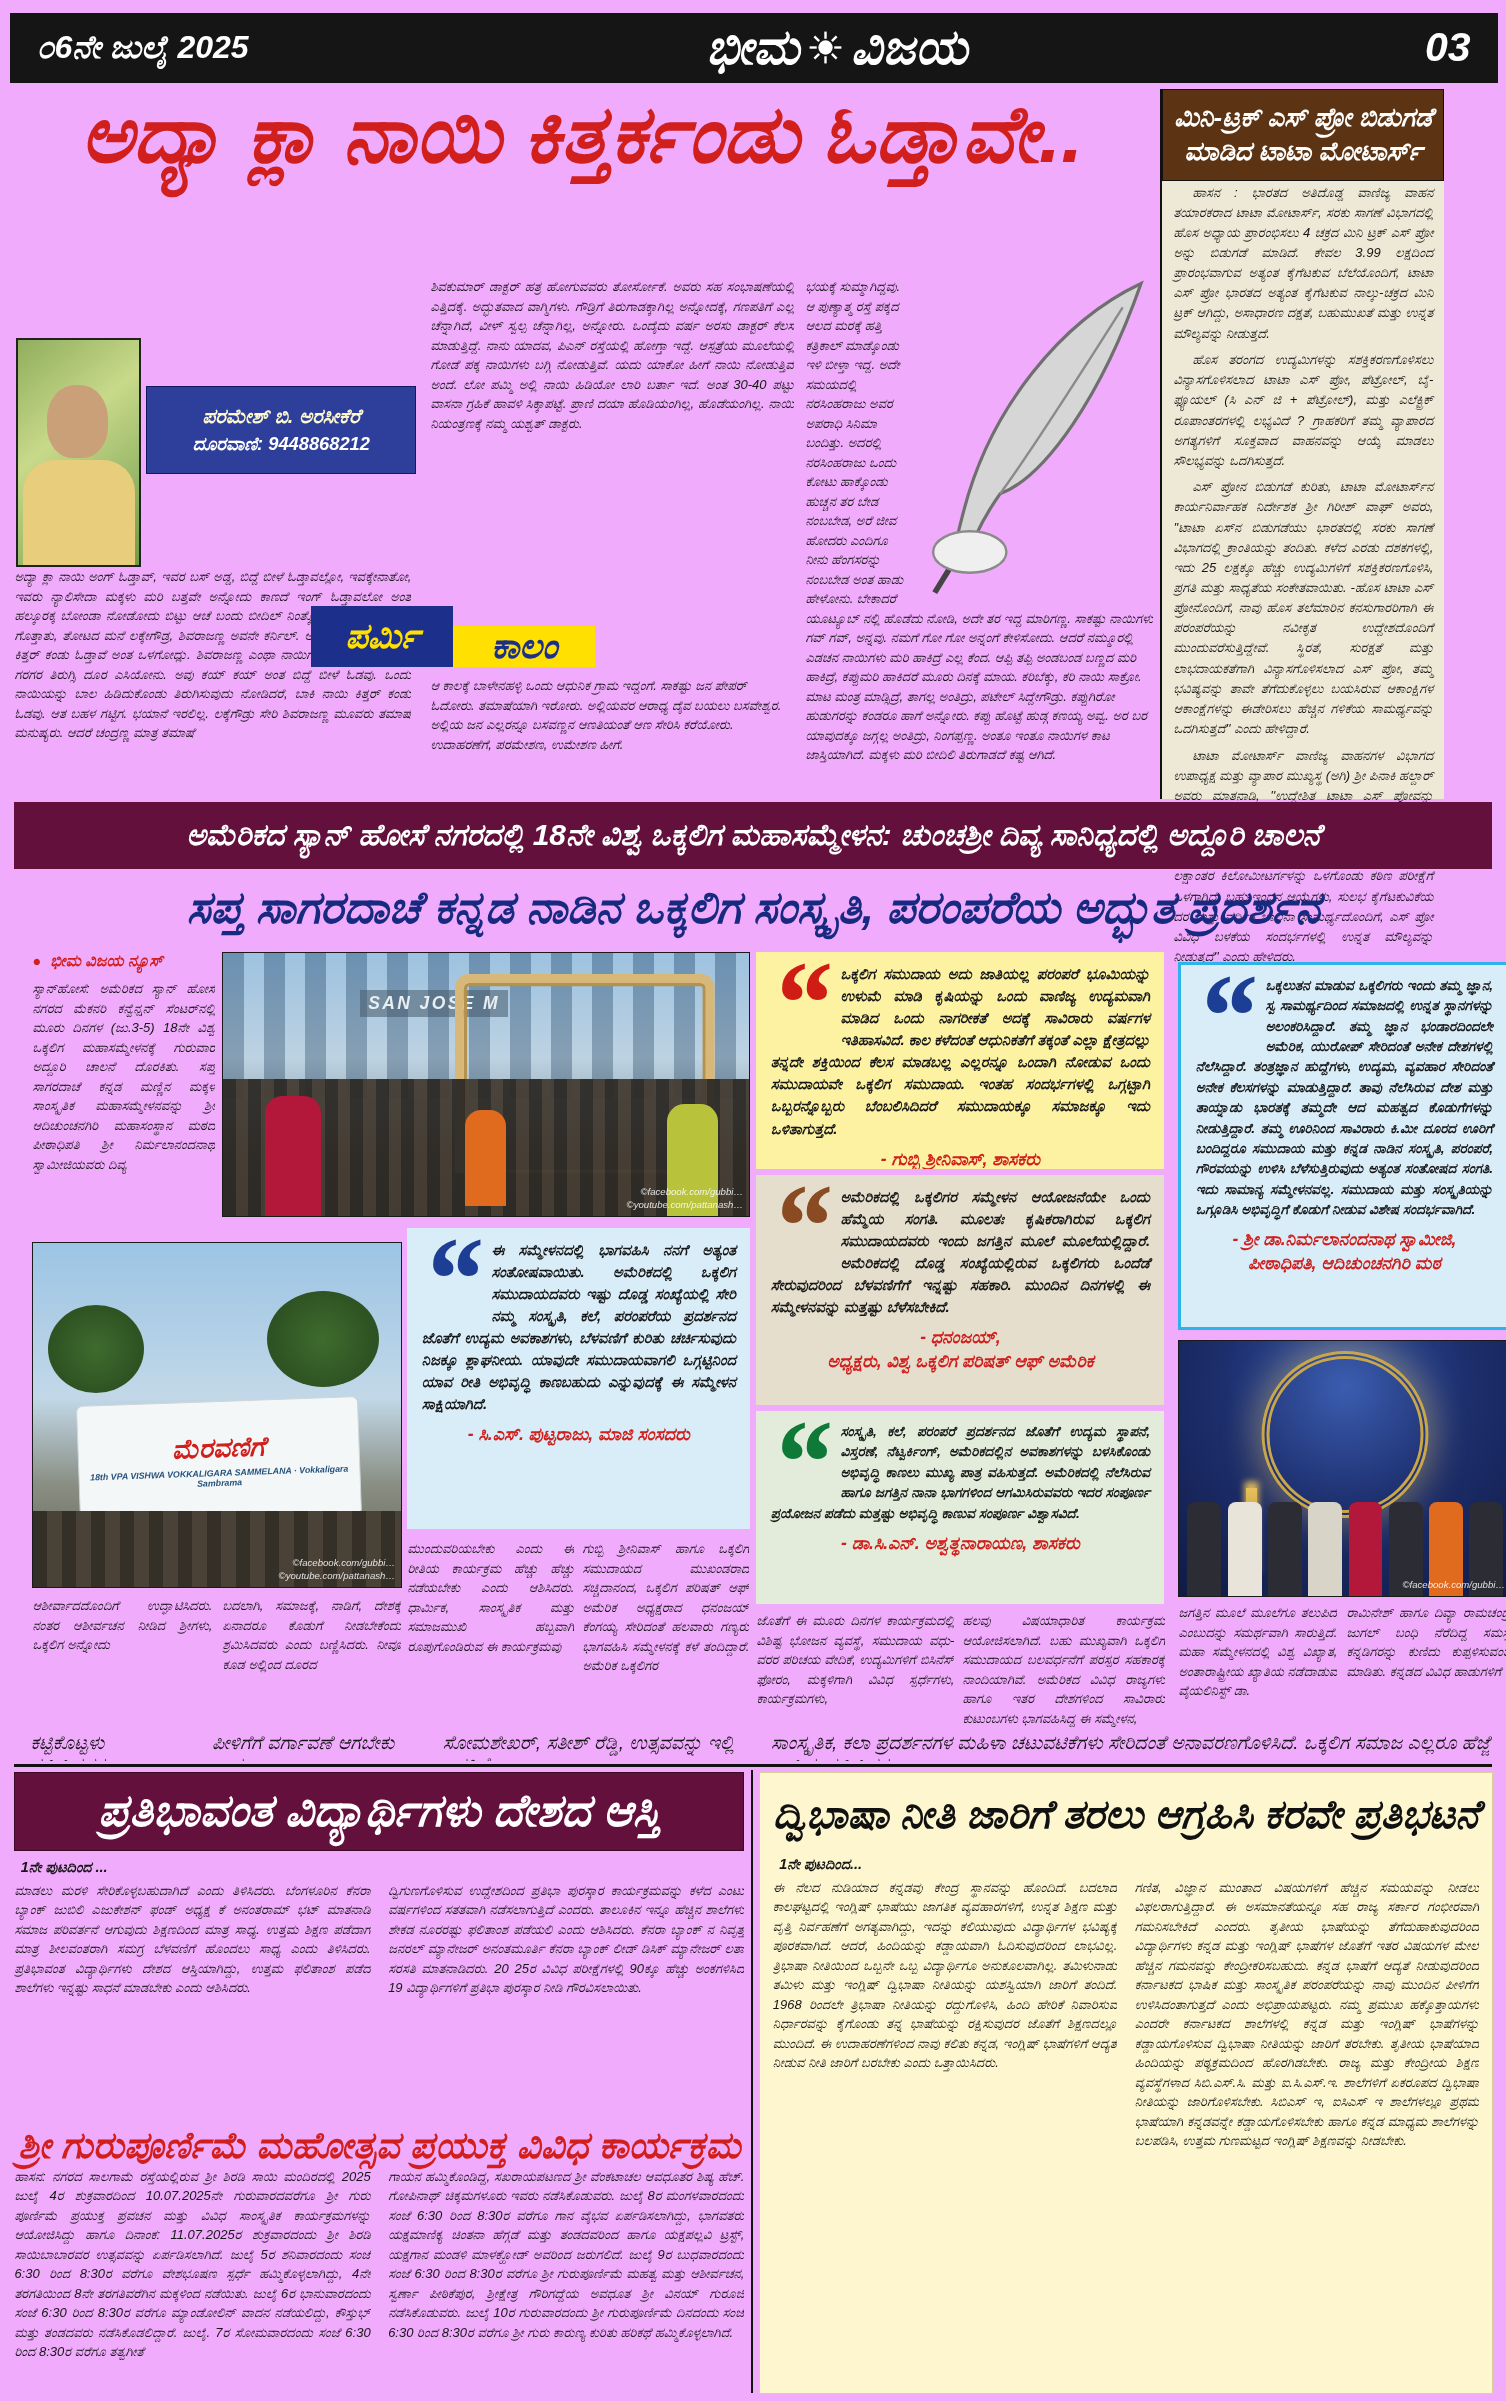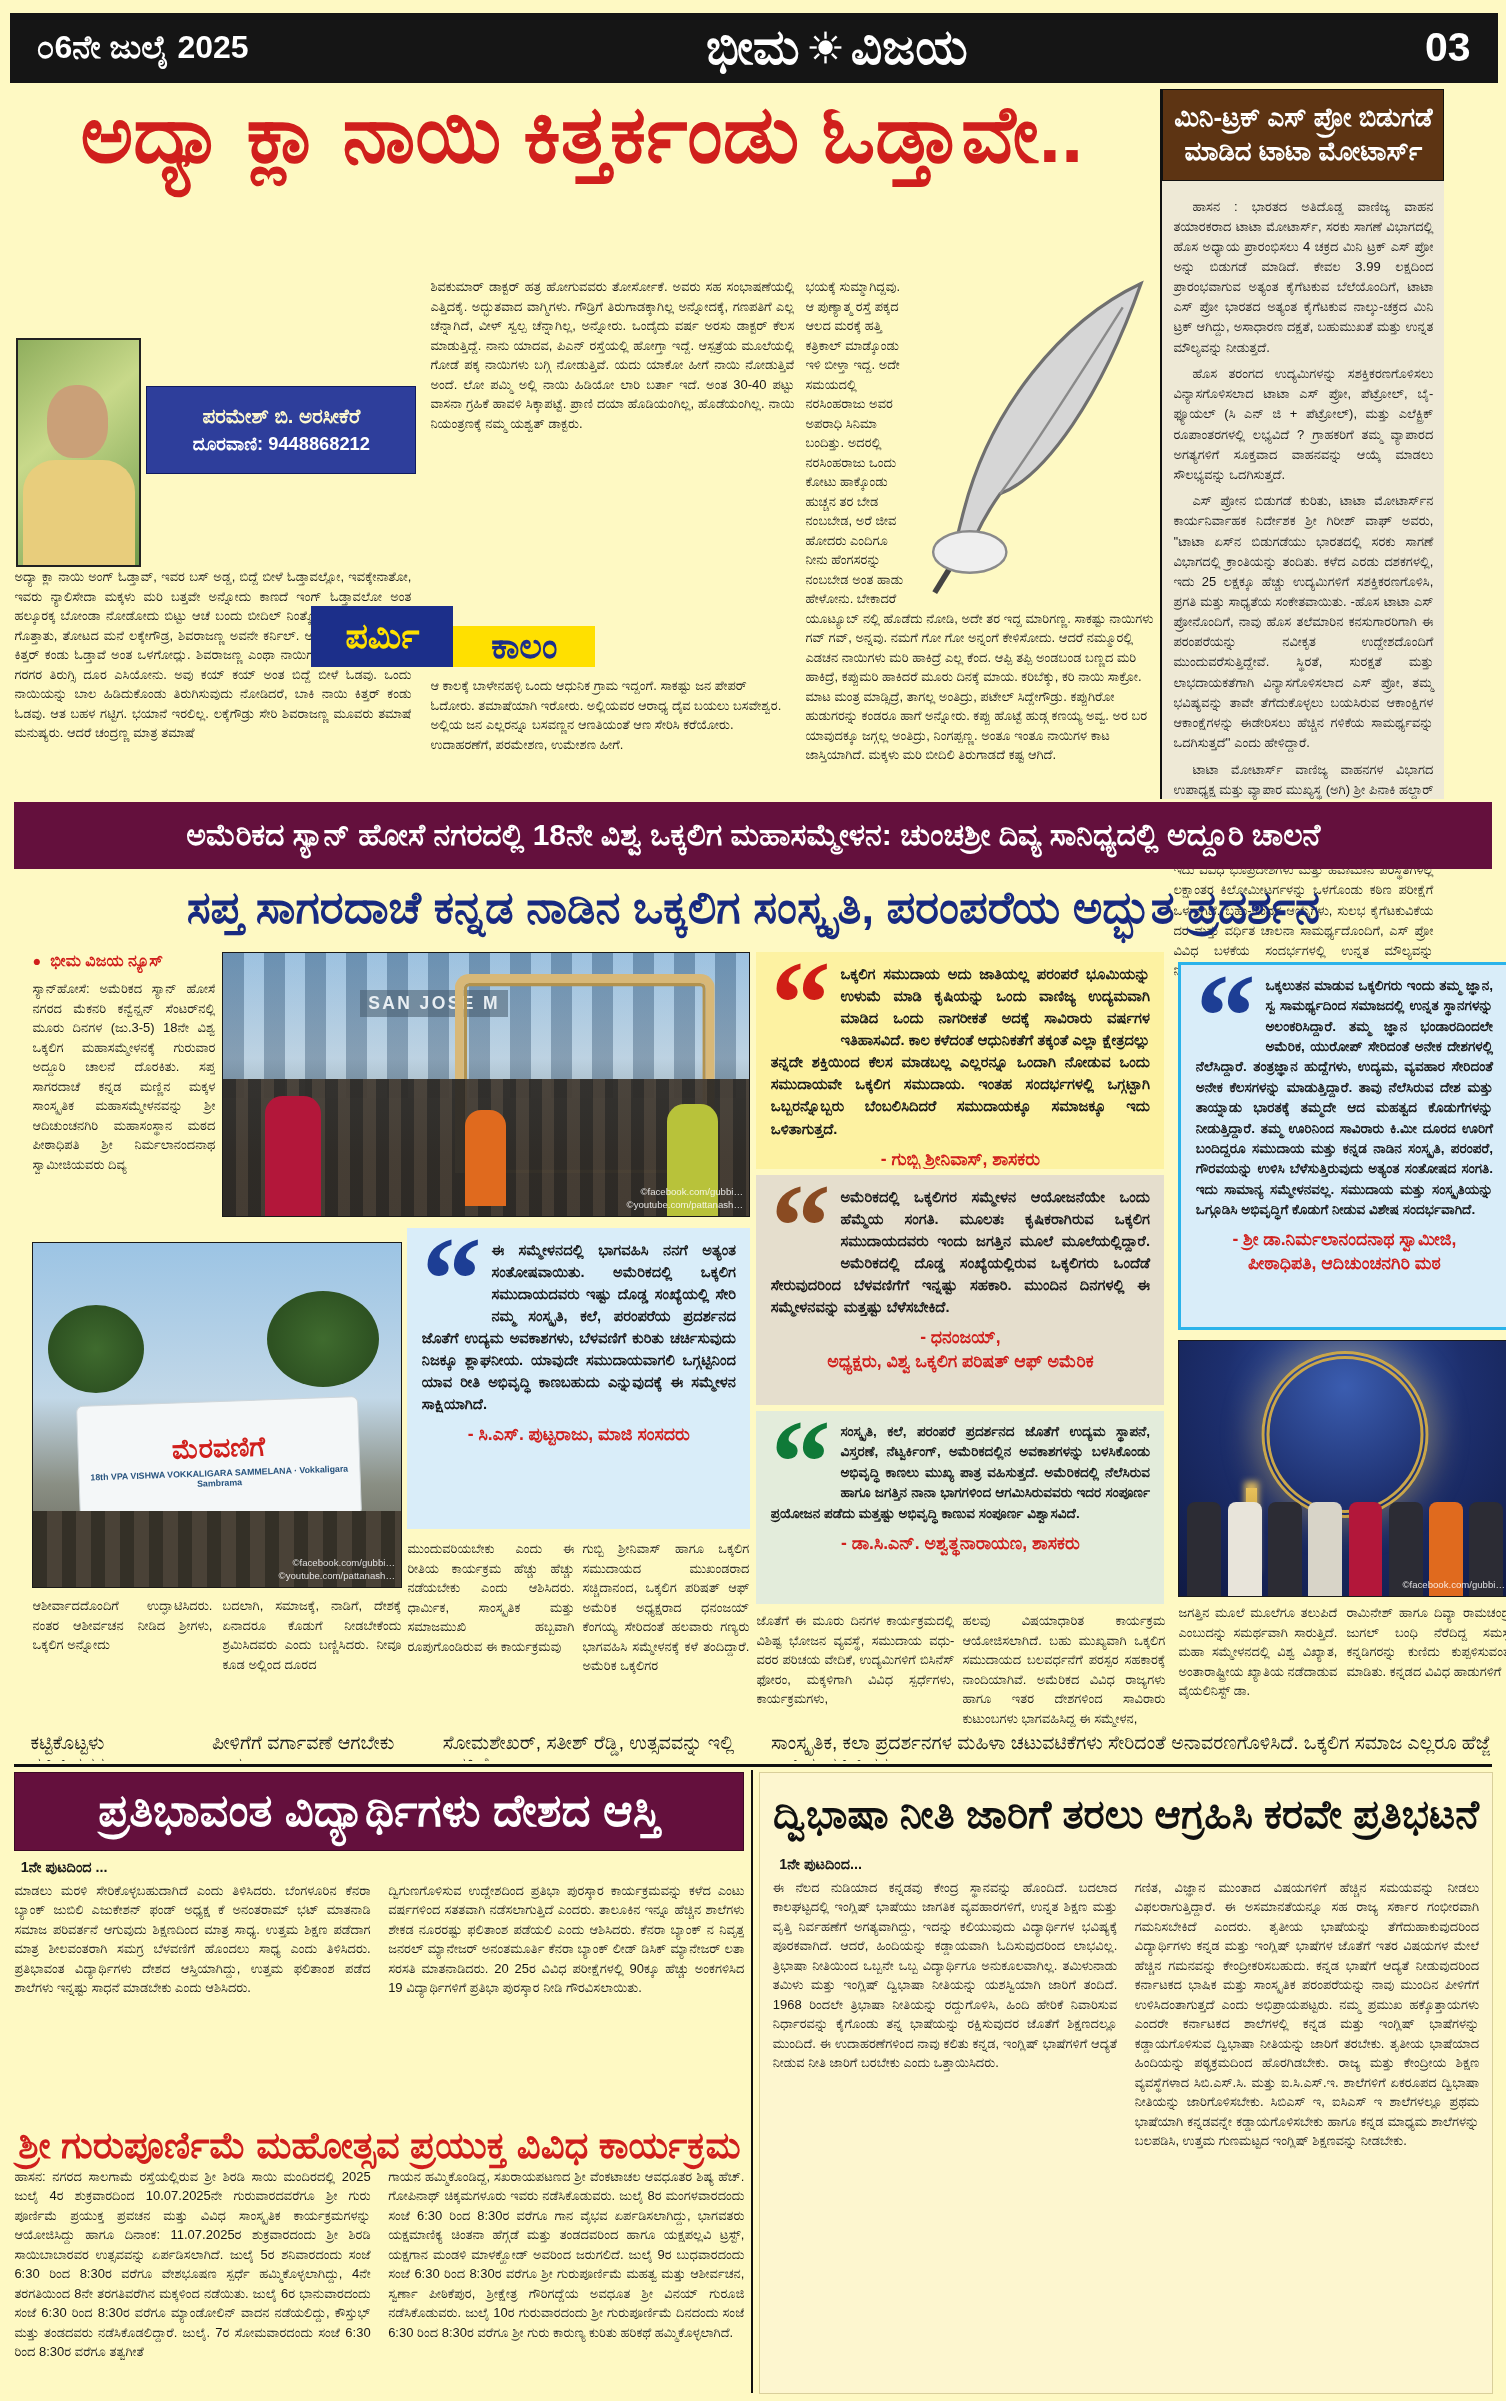--- a/index.html
+++ b/index.html
@@ -1,17 +1,17 @@
 <!DOCTYPE html>
 <html style="font-size:12.8px"><head>
 <meta charset="utf-8">
 <style>
   html,body{margin:0;padding:0;background:#e8e8e8;}
-  .page{position:relative;width:1507px;height:2401px;background:#fef9c3;margin:0 auto;
-        font-family:"Liberation Sans",sans-serif;color:#161616;overflow:hidden;}
+  .page{position:relative;width:1507px;height:2401px;background:#f0abfc;margin:0 auto;
+        font-family:"Liberation Sans",sans-serif;color:#161616;overflow:hidden;font-style:italic;}
   .jt{text-align:justify;}
   
   .topbar{position:absolute;left:9.6px;top:12.8px;width:1488px;height:70px;background:#151515;
           display:flex;align-items:center;justify-content:space-between;padding:0 27px;box-sizing:border-box;}
   .topbar .date{color:#fff;font-size:32px;font-weight:bold;}
   .masthead{color:#fff;font-size:49px;font-weight:800;display:flex;align-items:center;gap:8px;}
   .pagenum{color:#fff;font-size:41px;font-weight:bold;}
   
   .lead{position:absolute;left:14.4px;top:89px;width:1478px;height:711px;}
   .lead-head{position:absolute;left:0;top:6.4px;width:1135px;height:174px;color:#d01f1c;
@@ -27,21 +27,21 @@
   .lead-col{position:absolute;font-size:13px;line-height:1.5;}
   .badge{position:absolute;left:297px;top:517px;width:284px;height:61px;display:flex;}
   .badge .b1{flex:1;background:#1c2f8a;color:#ffe000;font-size:35px;font-weight:800;display:flex;align-items:center;justify-content:center;}
   .badge .b2{flex:1;background:#ffe000;color:#1c2f8a;font-size:35px;font-weight:800;display:flex;align-items:center;justify-content:center;margin-top:20px;}
   .quill{float:right;width:239px;height:319px;margin:0 0 6.4px 11px;}
   
   .sidebar{position:absolute;left:1146px;top:0;width:284px;height:710px;border-left:2.4px solid #111;
            background:#eee9d6;box-sizing:border-box;}
   .sidebar-head{background:#5d3413;border:1.6px solid #111;color:#fff;font-size:26px;font-weight:800;
            text-align:center;padding:11px 6.4px;line-height:1.3;}
-  .sidebar-body{padding:16px 11px;font-size:13px;line-height:1.55;}
+  .sidebar-body{padding:2px 11px;font-size:13px;line-height:1.55;}
   .sidebar-body p{margin:0 0 6.4px 0;text-indent:19px;}
   
   .band{position:absolute;left:14.4px;top:802px;width:1478px;height:67px;background:#64103d;
         display:flex;align-items:center;justify-content:center;}
   .band span{color:#fff;font-size:30px;font-weight:800;white-space:nowrap;}
   .bighead{position:absolute;left:14.4px;top:872px;width:1478px;height:73px;display:flex;align-items:center;justify-content:center;}
   .bighead span{color:#182a80;font-size:45px;font-weight:800;white-space:nowrap;}
   
   .mid{position:absolute;left:14.4px;top:949px;width:1478px;height:781px;margin-left:18px;}
   .mcol{position:absolute;font-size:13px;line-height:1.5;overflow:hidden;}

